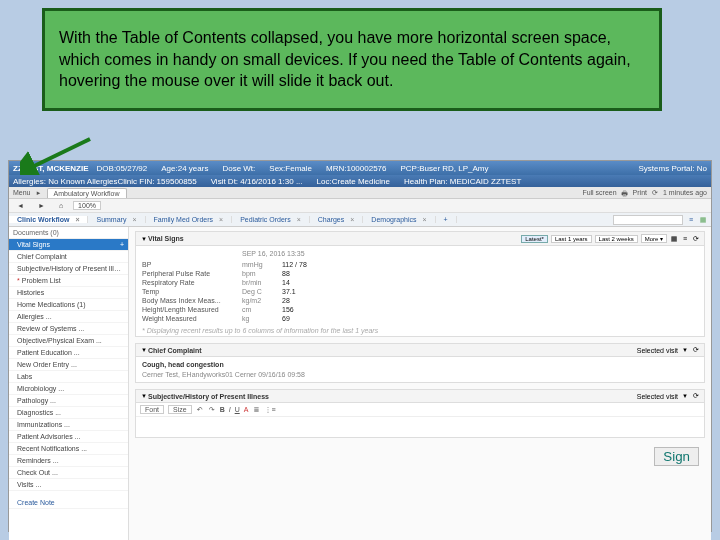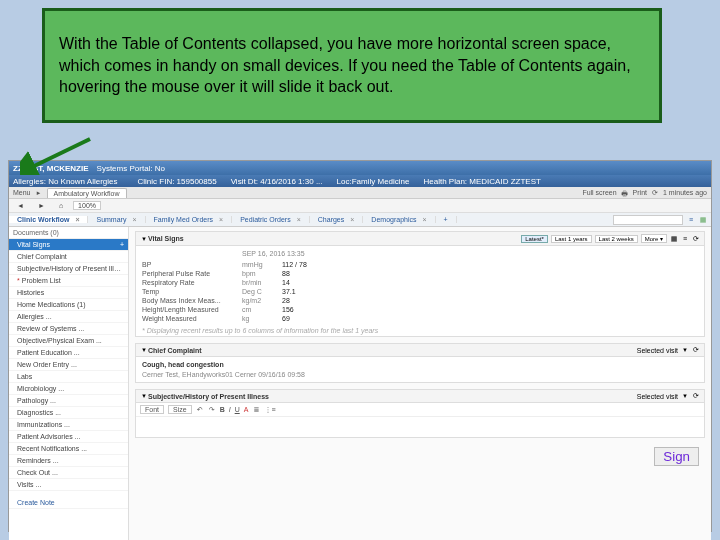--- a/index.html
+++ b/index.html
@@ -1,17 +1,17 @@
 <!DOCTYPE html>
 <html><head>
 <meta charset="utf-8">
 <style>
 *{box-sizing:border-box;margin:0;padding:0;font-family:"Segoe UI",Arial,sans-serif}
 body{width:720px;height:540px;background:#b8cce4;overflow:hidden;position:relative}
-.callout{position:absolute;top:8px;left:42px;width:620px;background:#5cb85c;border:3px solid #1a5d1a;padding:22px 14px;font-family:"Comic Sans MS","Trebuchet MS",sans-serif;font-size:16px;line-height:1.35;color:#000;z-index:10}
+.callout{position:absolute;top:8px;left:42px;width:620px;background:#5cb85c;border:3px solid #1a5d1a;padding:16px 14px;font-family:"Comic Sans MS","Trebuchet MS",sans-serif;font-size:16px;line-height:1.35;color:#000;z-index:10}
 .arrow{position:absolute;top:135px;left:20px;width:80px;height:40px;z-index:9}
 .arrow svg{width:100%;height:100%}
 .app{position:absolute;top:160px;left:8px;width:704px;height:372px;background:#fff;border:1px solid #999;font-size:7px}
 .titlebar{height:14px;background:linear-gradient(#5a8cc7,#3d6fa8);color:#fff;display:flex;align-items:center;padding:0 4px;font-size:8px}
 .pt-name{font-weight:bold;margin-right:8px}
 .pt-info{display:flex;gap:14px;flex:1}
 .pt-info span{white-space:nowrap}
 .titlebar-right{display:flex;gap:10px}
 .subbar{height:12px;background:#e8e8e8;border-bottom:1px solid #ccc;display:flex;align-items:center;padding:0 4px;color:#555}
 .subbar .tab{background:#fff;border:1px solid #bbb;border-bottom:none;padding:1px 6px;margin-left:4px;border-radius:2px 2px 0 0}
@@ -47,51 +47,59 @@
 .v-note{color:#aaa;margin-top:4px;font-style:italic}
 .cc-body{padding:4px 6px;color:#333}
 .cc-meta{color:#888;margin-top:3px}
 .rte{display:flex;gap:4px;padding:2px 4px;border-bottom:1px solid #eee;align-items:center;color:#555}
 .rte .sel{border:1px solid #ccc;padding:0 4px;background:#fff}
 .rte .b{font-weight:bold}
 .rte .i{font-style:italic}
 .rte .u{text-decoration:underline}
 .rte span{cursor:pointer}
 .sign-row{display:flex;justify-content:flex-end;padding:3px 6px}
-.sign-btn{border:1px solid #bbb;background:#eee;padding:1px 8px;color:#6d28d9}
+.sign-btn{border:1px solid #bbb;background:#eee;padding:1px 8px;color:#0f766e}
 .ico{display:inline-block;width:8px;height:8px;text-align:center}
 </style>
 </head>
 <body>
 
 <div class="callout">With the Table of Contents collapsed, you have more horizontal screen space, which comes in handy on small devices. If you need the Table of Contents again, hovering the mouse over it will slide it back out.</div>
 <div class="arrow">
 <svg viewBox="0 0 80 40">
       <defs>
         <marker id="ah" markerWidth="8" markerHeight="8" refX="2" refY="4" orient="auto">
           <path d="M0,0 L8,4 L0,8 Z" fill="#1a7a1a"></path>
         </marker>
       </defs>
       <line x1="70" y1="4" x2="8" y2="34" stroke="#1a7a1a" stroke-width="4" marker-end="url(#ah)"></line>
     </svg>
 </div>
 
 <div class="app">
   <div class="titlebar">
     <span class="pt-name">ZZTEST, MCKENZIE</span>
+    <div class="pt-info">
+      <span>DOB:05/27/92</span>
+      <span>Age:24 years</span>
+      <span>Dose Wt:</span>
+      <span>Sex:Female</span>
+      <span>MRN:100002576</span>
+      <span>PCP:Buser RD, LP_Amy</span>
+    </div>
     <div class="titlebar-right">
       <span>Systems Portal: No</span>
     </div>
   </div>
   <div class="titlebar" style="height:12px;background:linear-gradient(#4a7bb5,#35619a)">
-    <span style="margin-right:20px">Allergies: No Known Allergies</span>
+    <span style="">Allergies: No Known Allergies</span>
     <div class="pt-info">
       <span>Clinic FIN: 159500855</span>
       <span>Visit Dt: 4/16/2016 1:30 ...</span>
-      <span>Loc:Family Medicine</span>
+      <span>Loc:Create Medicine</span>
       <span>Health Plan: MEDICAID ZZTEST</span>
     </div>
   </div>
   <div class="subbar">
     <span style="margin-right:4px">Menu</span>
     <span class="ico">▸</span>
     <span class="tab">Ambulatory Workflow</span>
     <span class="spacer"></span>
     <span>Full screen</span>
     <span class="ico" style="margin:0 4px">🖶</span>

